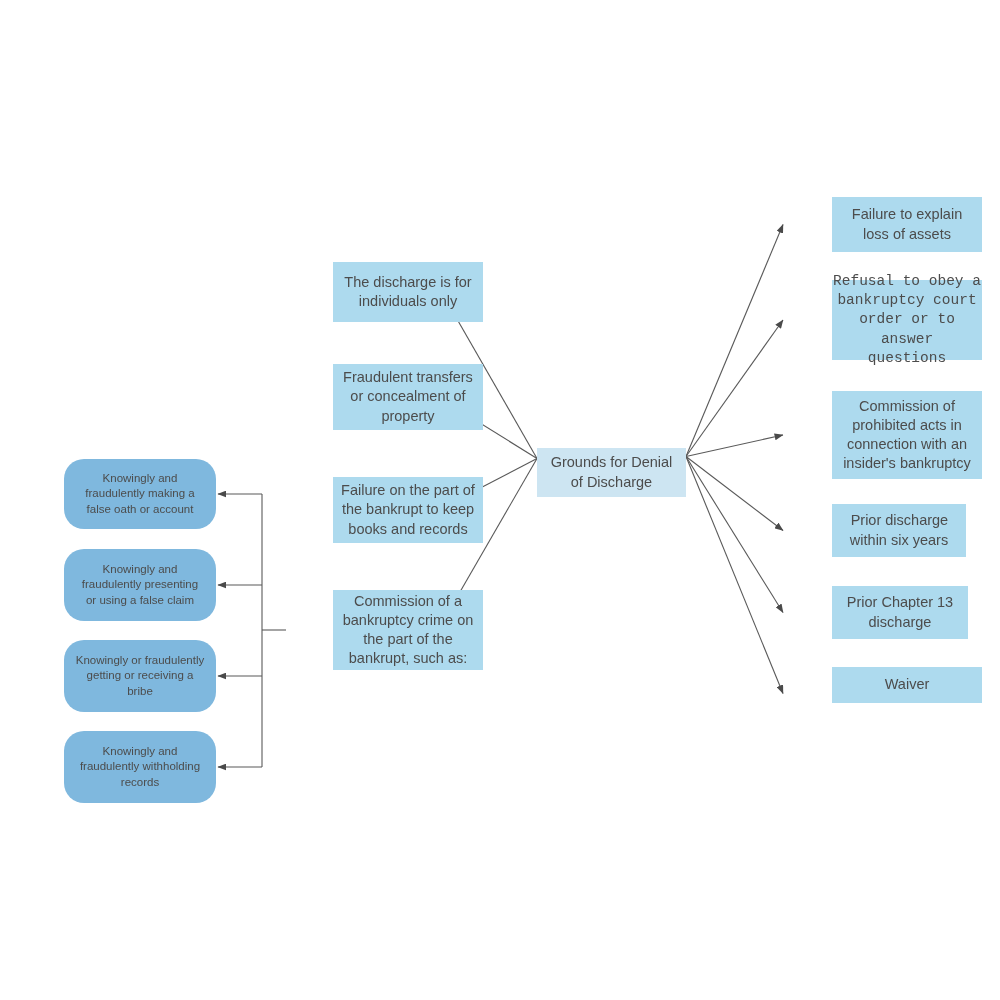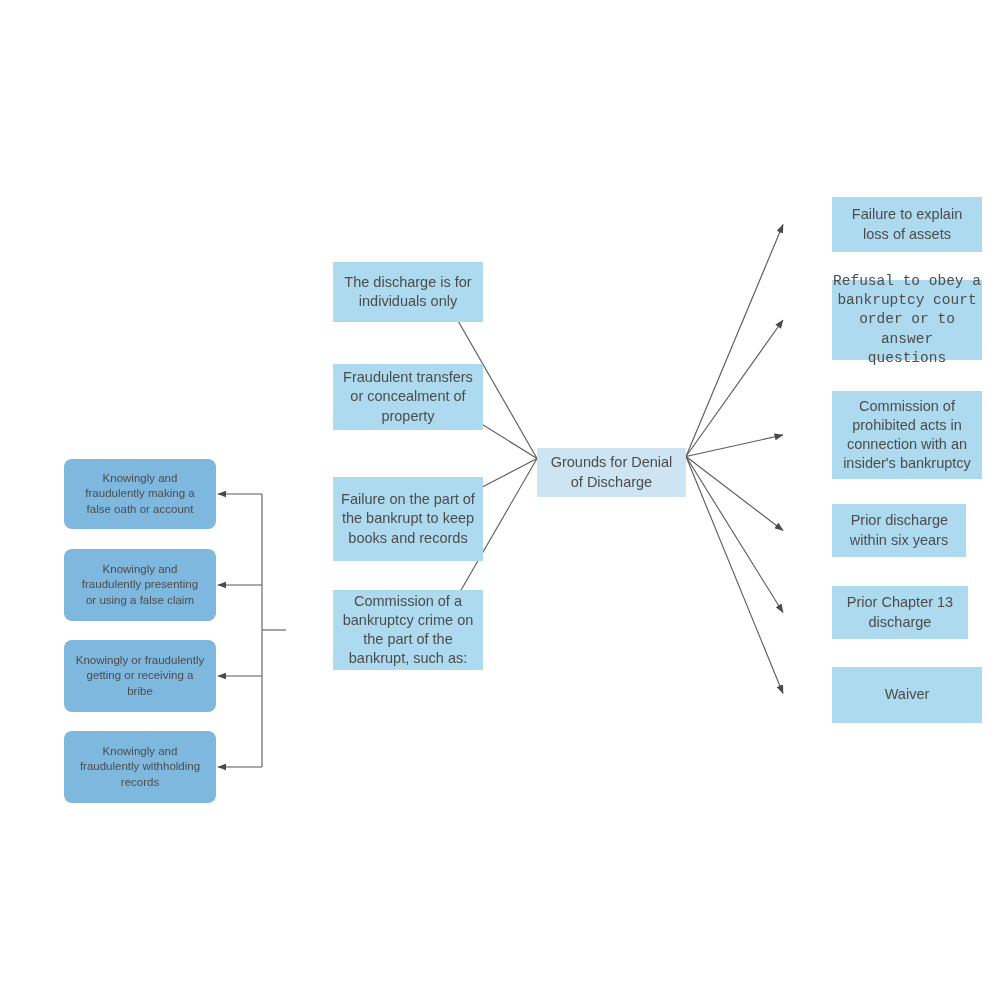--- a/index.html
+++ b/index.html
@@ -39,21 +39,21 @@
     font-size: 14.5px;
     margin-top: 14px;
   }
   .node-branch {
     background: #addaee;
     font-size: 14.5px;
     margin-left: 47px;
   }
   .node-leaf {
     background: #7fb8de;
-    border-radius: 8px;
+    border-radius: 20px;
     font-size: 11.5px;
   }
 </style>
 </head>
 <body>
 
 <div id="canvas">
 
   <svg id="edges" viewBox="0 0 1000 1000" xmlns="http://www.w3.org/2000/svg">
     <defs>
@@ -82,42 +82,42 @@
   </svg>
 
   <div id="nodes-layer">
       <div class="node node-center" style="left: 537px; top: 434px; width: 149px; height: 49px;">Grounds for Denial
 of Discharge</div>
       <div class="node node-branch" style="left: 286px; top: 262px; width: 150px; height: 60px; text-align: center;">The discharge is for
 individuals only</div>
       <div class="node node-branch" style="left: 286px; top: 364px; width: 150px; height: 66px;">Fraudulent transfers
 or concealment of
 property</div>
-      <div class="node node-branch" style="left: 286px; top: 477px; width: 150px; height: 84px;">Failure on the part of
+      <div class="node node-branch" style="left: 286px; top: 477px; width: 150px; height: 66px;">Failure on the part of
 the bankrupt to keep
 books and records</div>
       <div class="node node-branch" style="left: 286px; top: 590px; width: 150px; height: 80px;">Commission of a
 bankruptcy crime on
 the part of the
 bankrupt, such as:</div>
       <div class="node node-branch" style="left: 785px; top: 197px; width: 150px; height: 55px;">Failure to explain
 loss of assets</div>
       <div class="node node-branch" style="left: 785px; top: 280px; width: 150px; height: 80px; font-family: Liberation Mono, monospace;">Refusal to obey a
 bankruptcy court
 order or to answer
 questions</div>
       <div class="node node-branch" style="left: 785px; top: 391px; width: 150px; height: 88px;">Commission of
 prohibited acts in
 connection with an
 insider's bankruptcy</div>
       <div class="node node-branch" style="left: 785px; top: 504px; width: 134px; height: 53px; text-align: right;">Prior discharge
 within six years</div>
       <div class="node node-branch" style="left: 785px; top: 586px; width: 136px; height: 53px;">Prior Chapter 13
 discharge</div>
-      <div class="node node-branch" style="left: 785px; top: 667px; width: 150px; height: 56px;">Waiver</div>
+      <div class="node node-branch" style="left: 785px; top: 667px; width: 150px; height: 36px;">Waiver</div>
       <div class="node node-leaf" style="left: 64px; top: 459px; width: 152px; height: 70px;">Knowingly and
 fraudulently making a
 false oath or account</div>
       <div class="node node-leaf" style="left: 64px; top: 549px; width: 152px; height: 72px;">Knowingly and
 fraudulently presenting
 or using a false claim</div>
       <div class="node node-leaf" style="left: 64px; top: 640px; width: 152px; height: 72px;">Knowingly or fraudulently
 getting or receiving a
 bribe</div>
       <div class="node node-leaf" style="left: 64px; top: 731px; width: 152px; height: 72px;">Knowingly and

